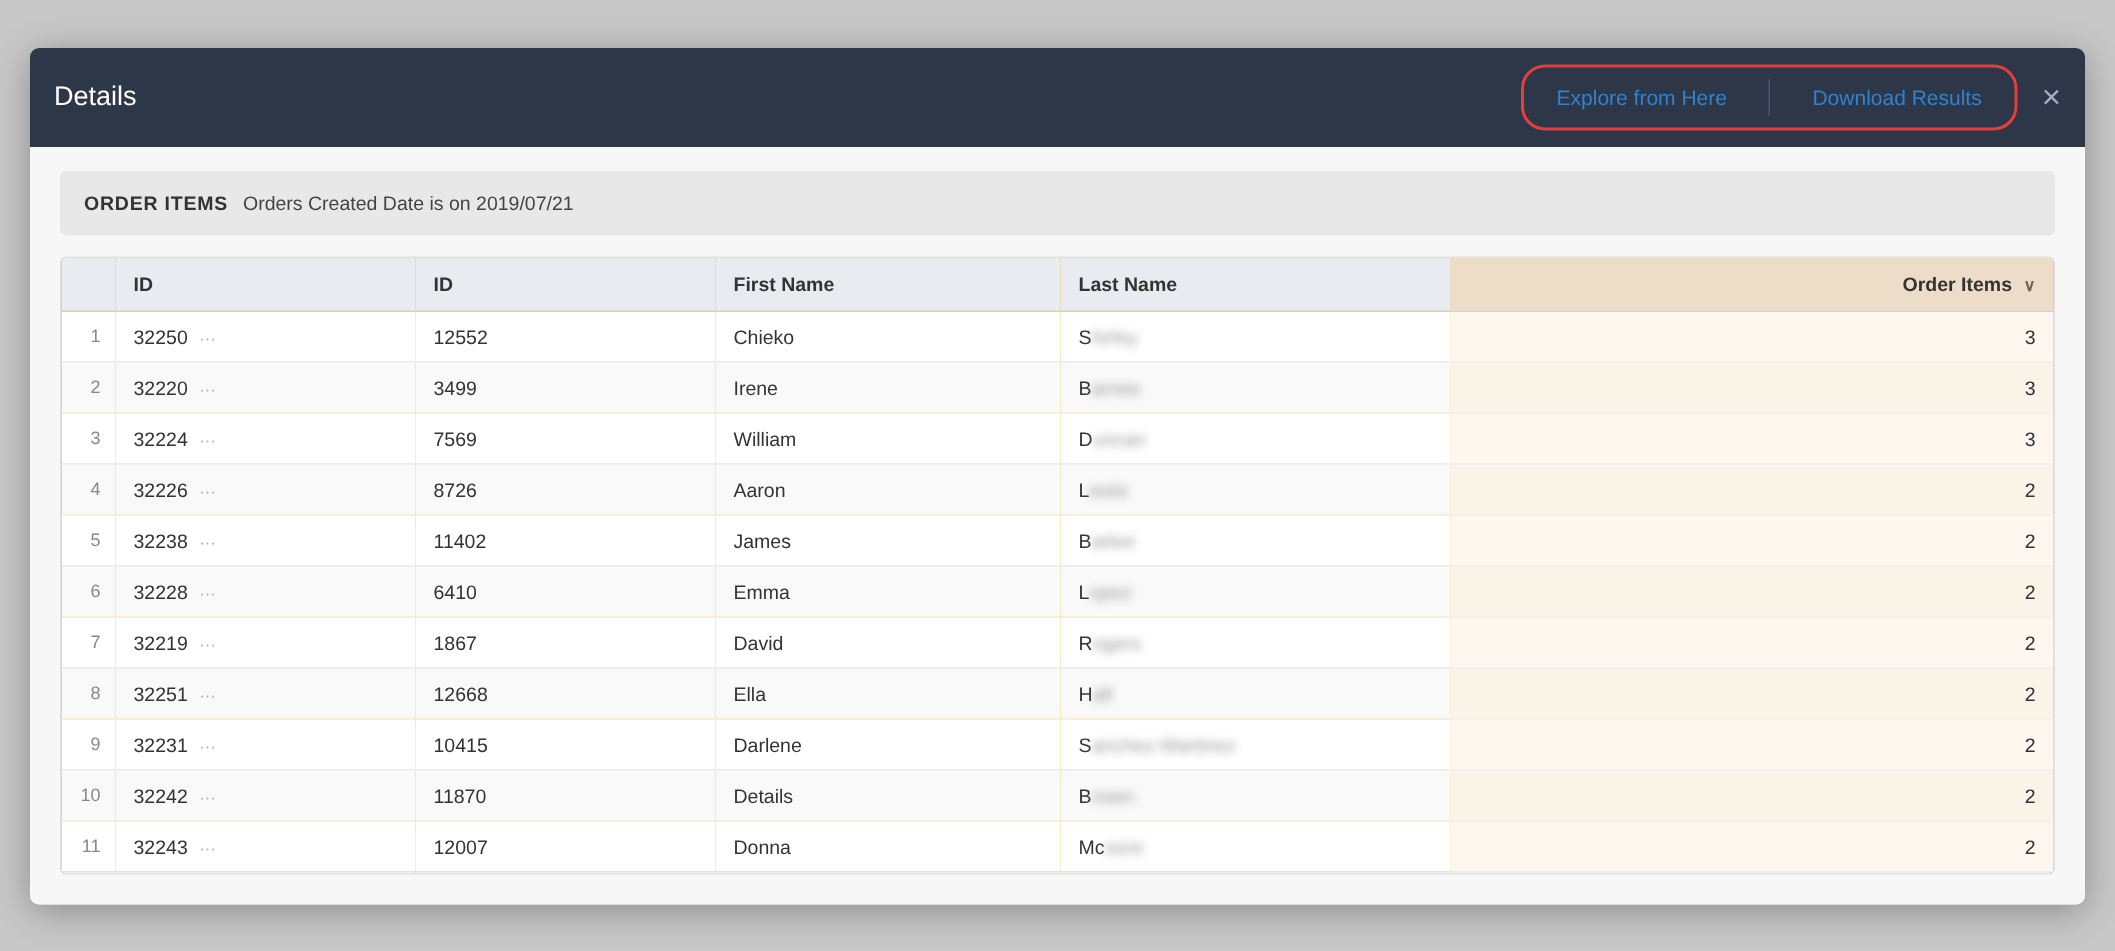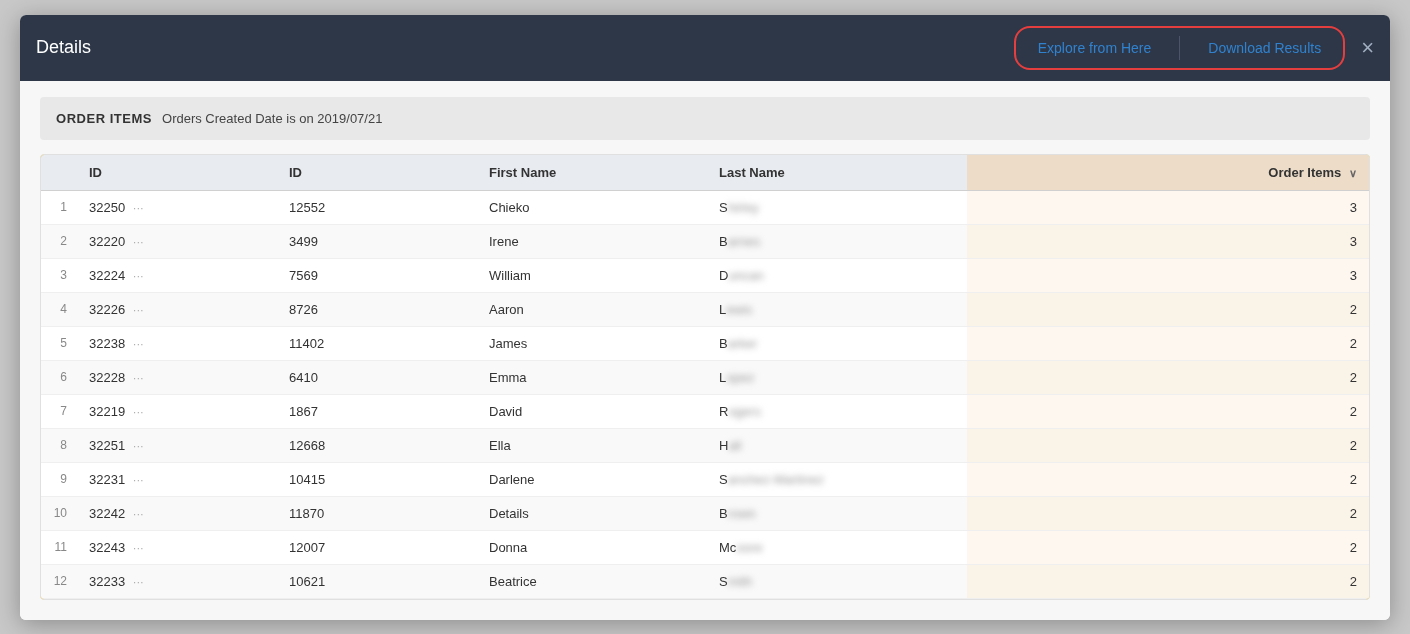--- a/index.html
+++ b/index.html
@@ -288,25 +288,17 @@
               <td class="order-items-cell num-cell">2</td>
             </tr>
             <tr>
               <td class="row-num-col">11</td>
               <td class="num-cell">32243 <span class="ellipsis-btn">···</span></td>
               <td class="num-cell">12007</td>
               <td>Donna</td>
               <td>Mc<span class="blurred">oore</span></td>
               <td class="order-items-cell num-cell">2</td>
             </tr>
-            <tr>
-              <td class="row-num-col">12</td>
-              <td class="num-cell">32233 <span class="ellipsis-btn">···</span></td>
-              <td class="num-cell">10621</td>
-              <td>Beatrice</td>
-              <td>S<span class="blurred">mith</span></td>
-              <td class="order-items-cell num-cell">2</td>
-            </tr>
           </tbody>
       </table>
     </div>
   </div>
 </div>
 
 </body></html>

